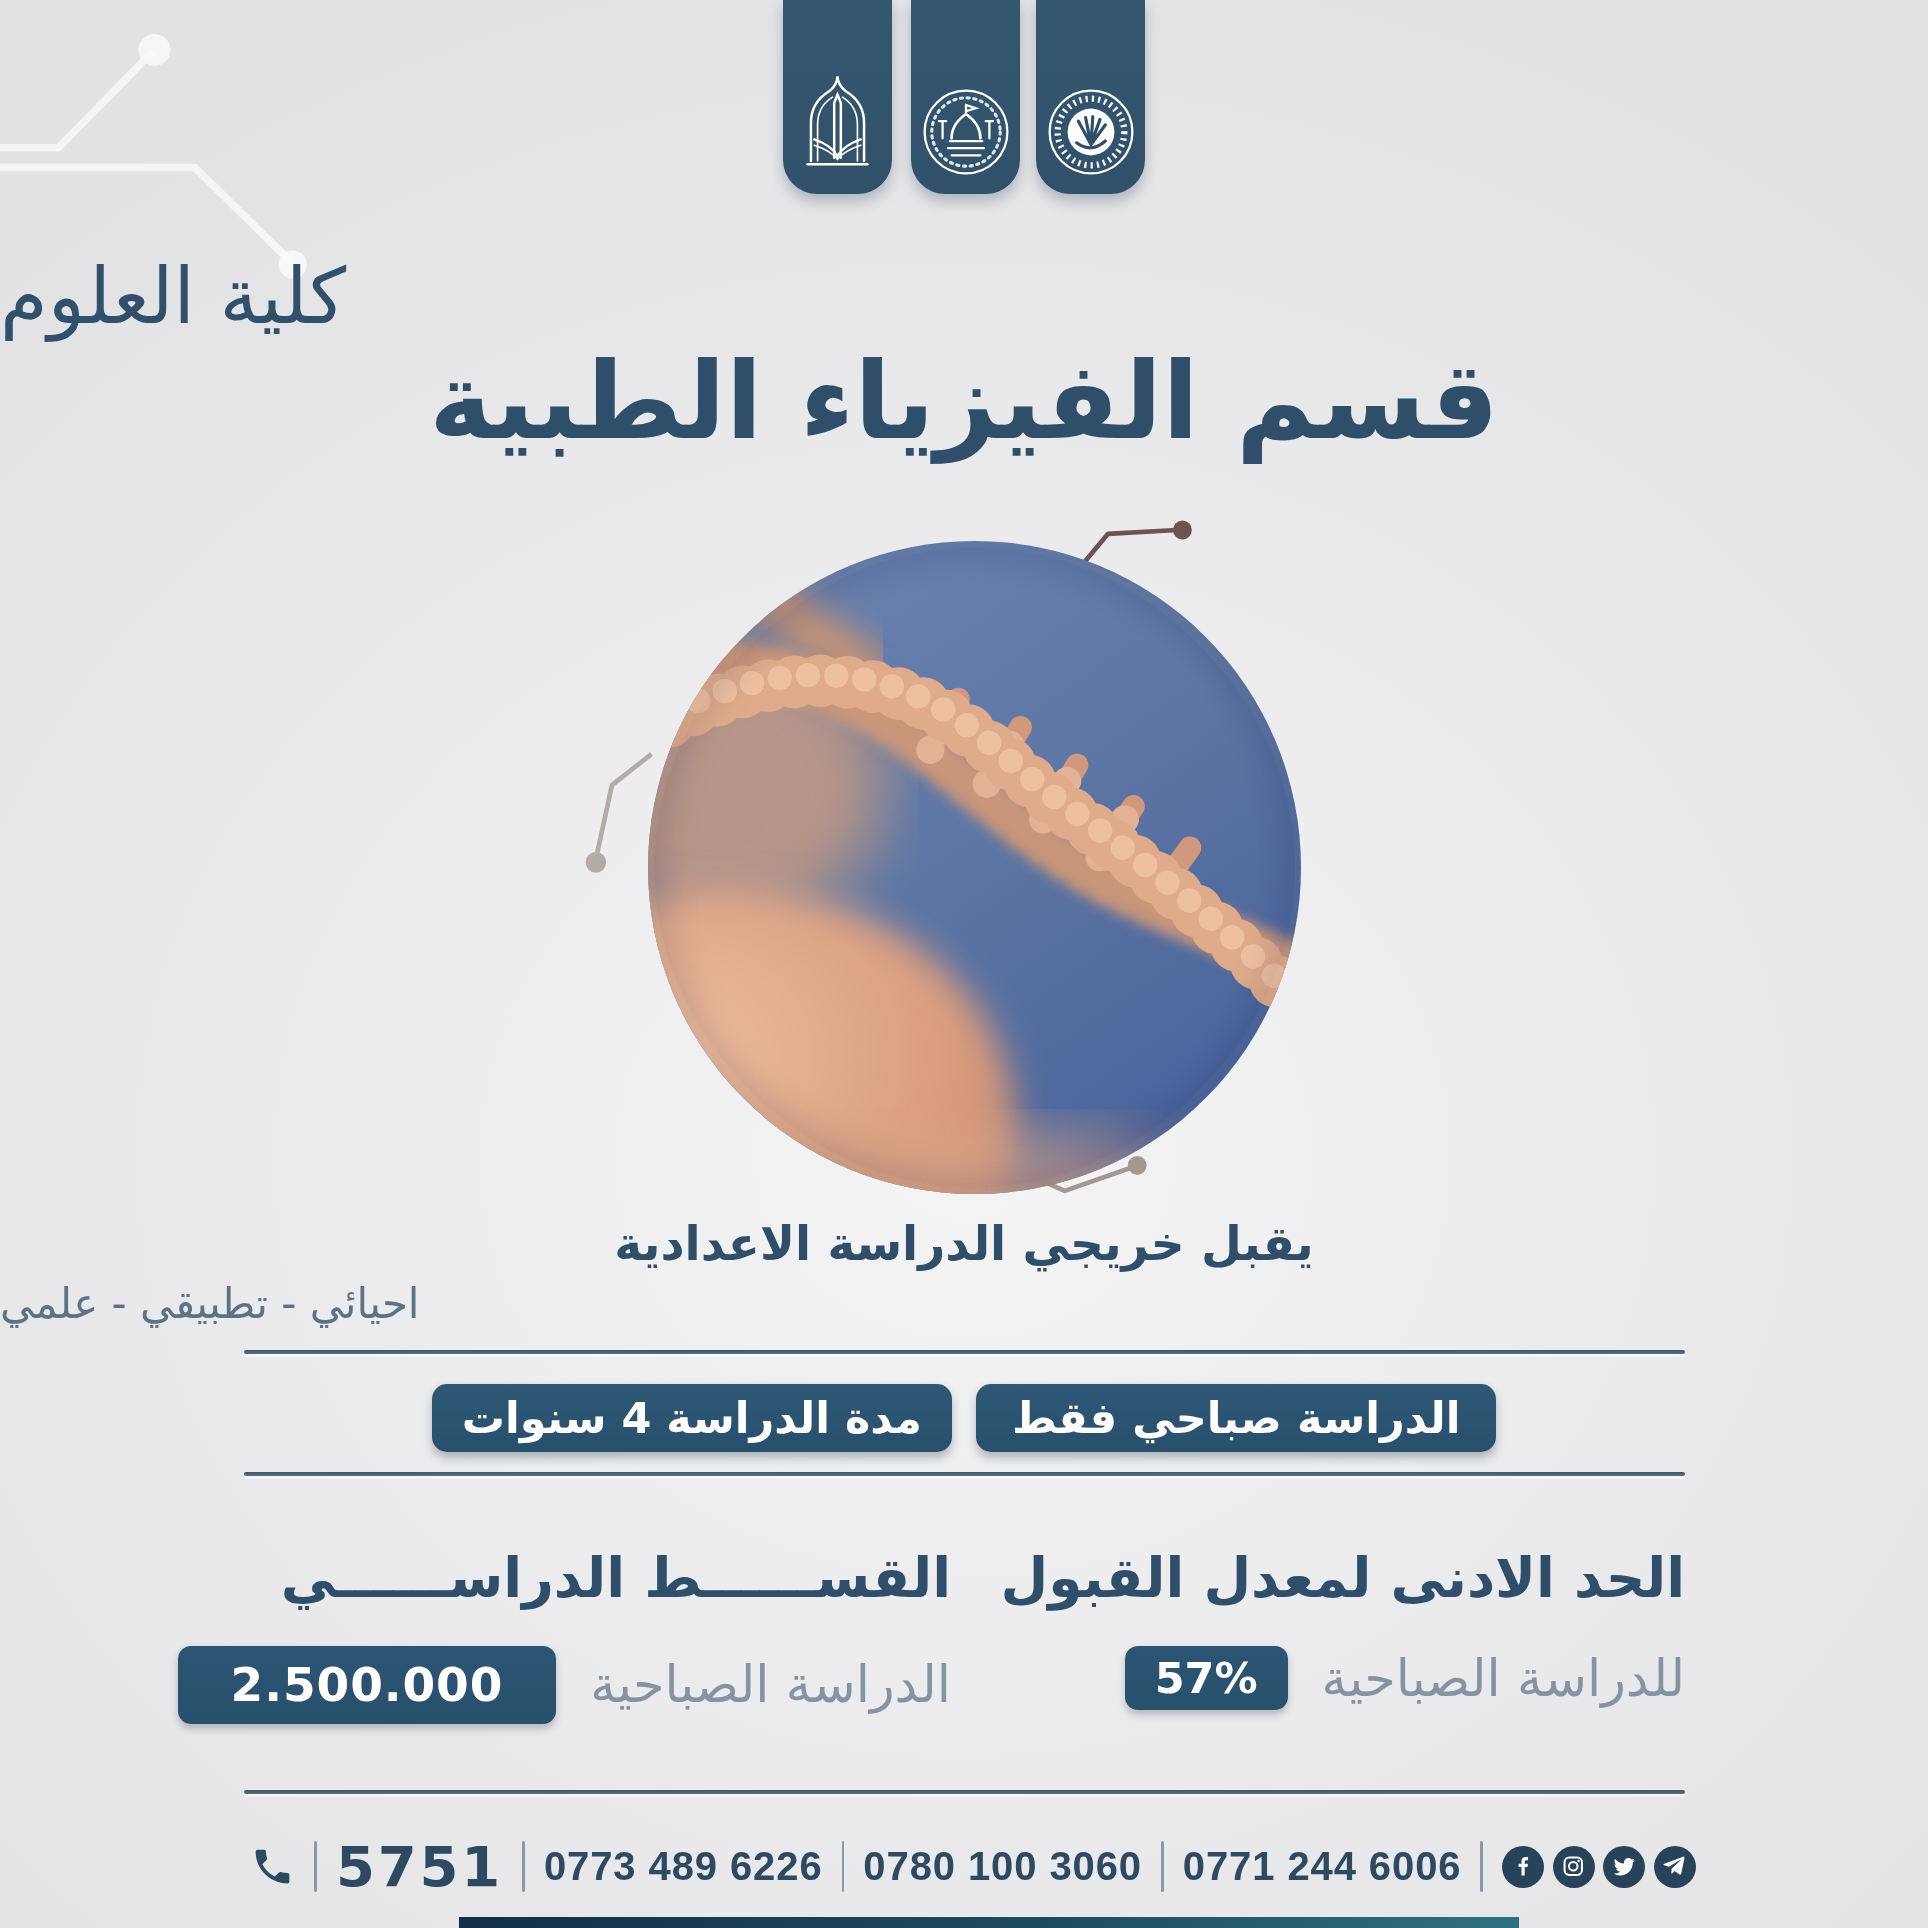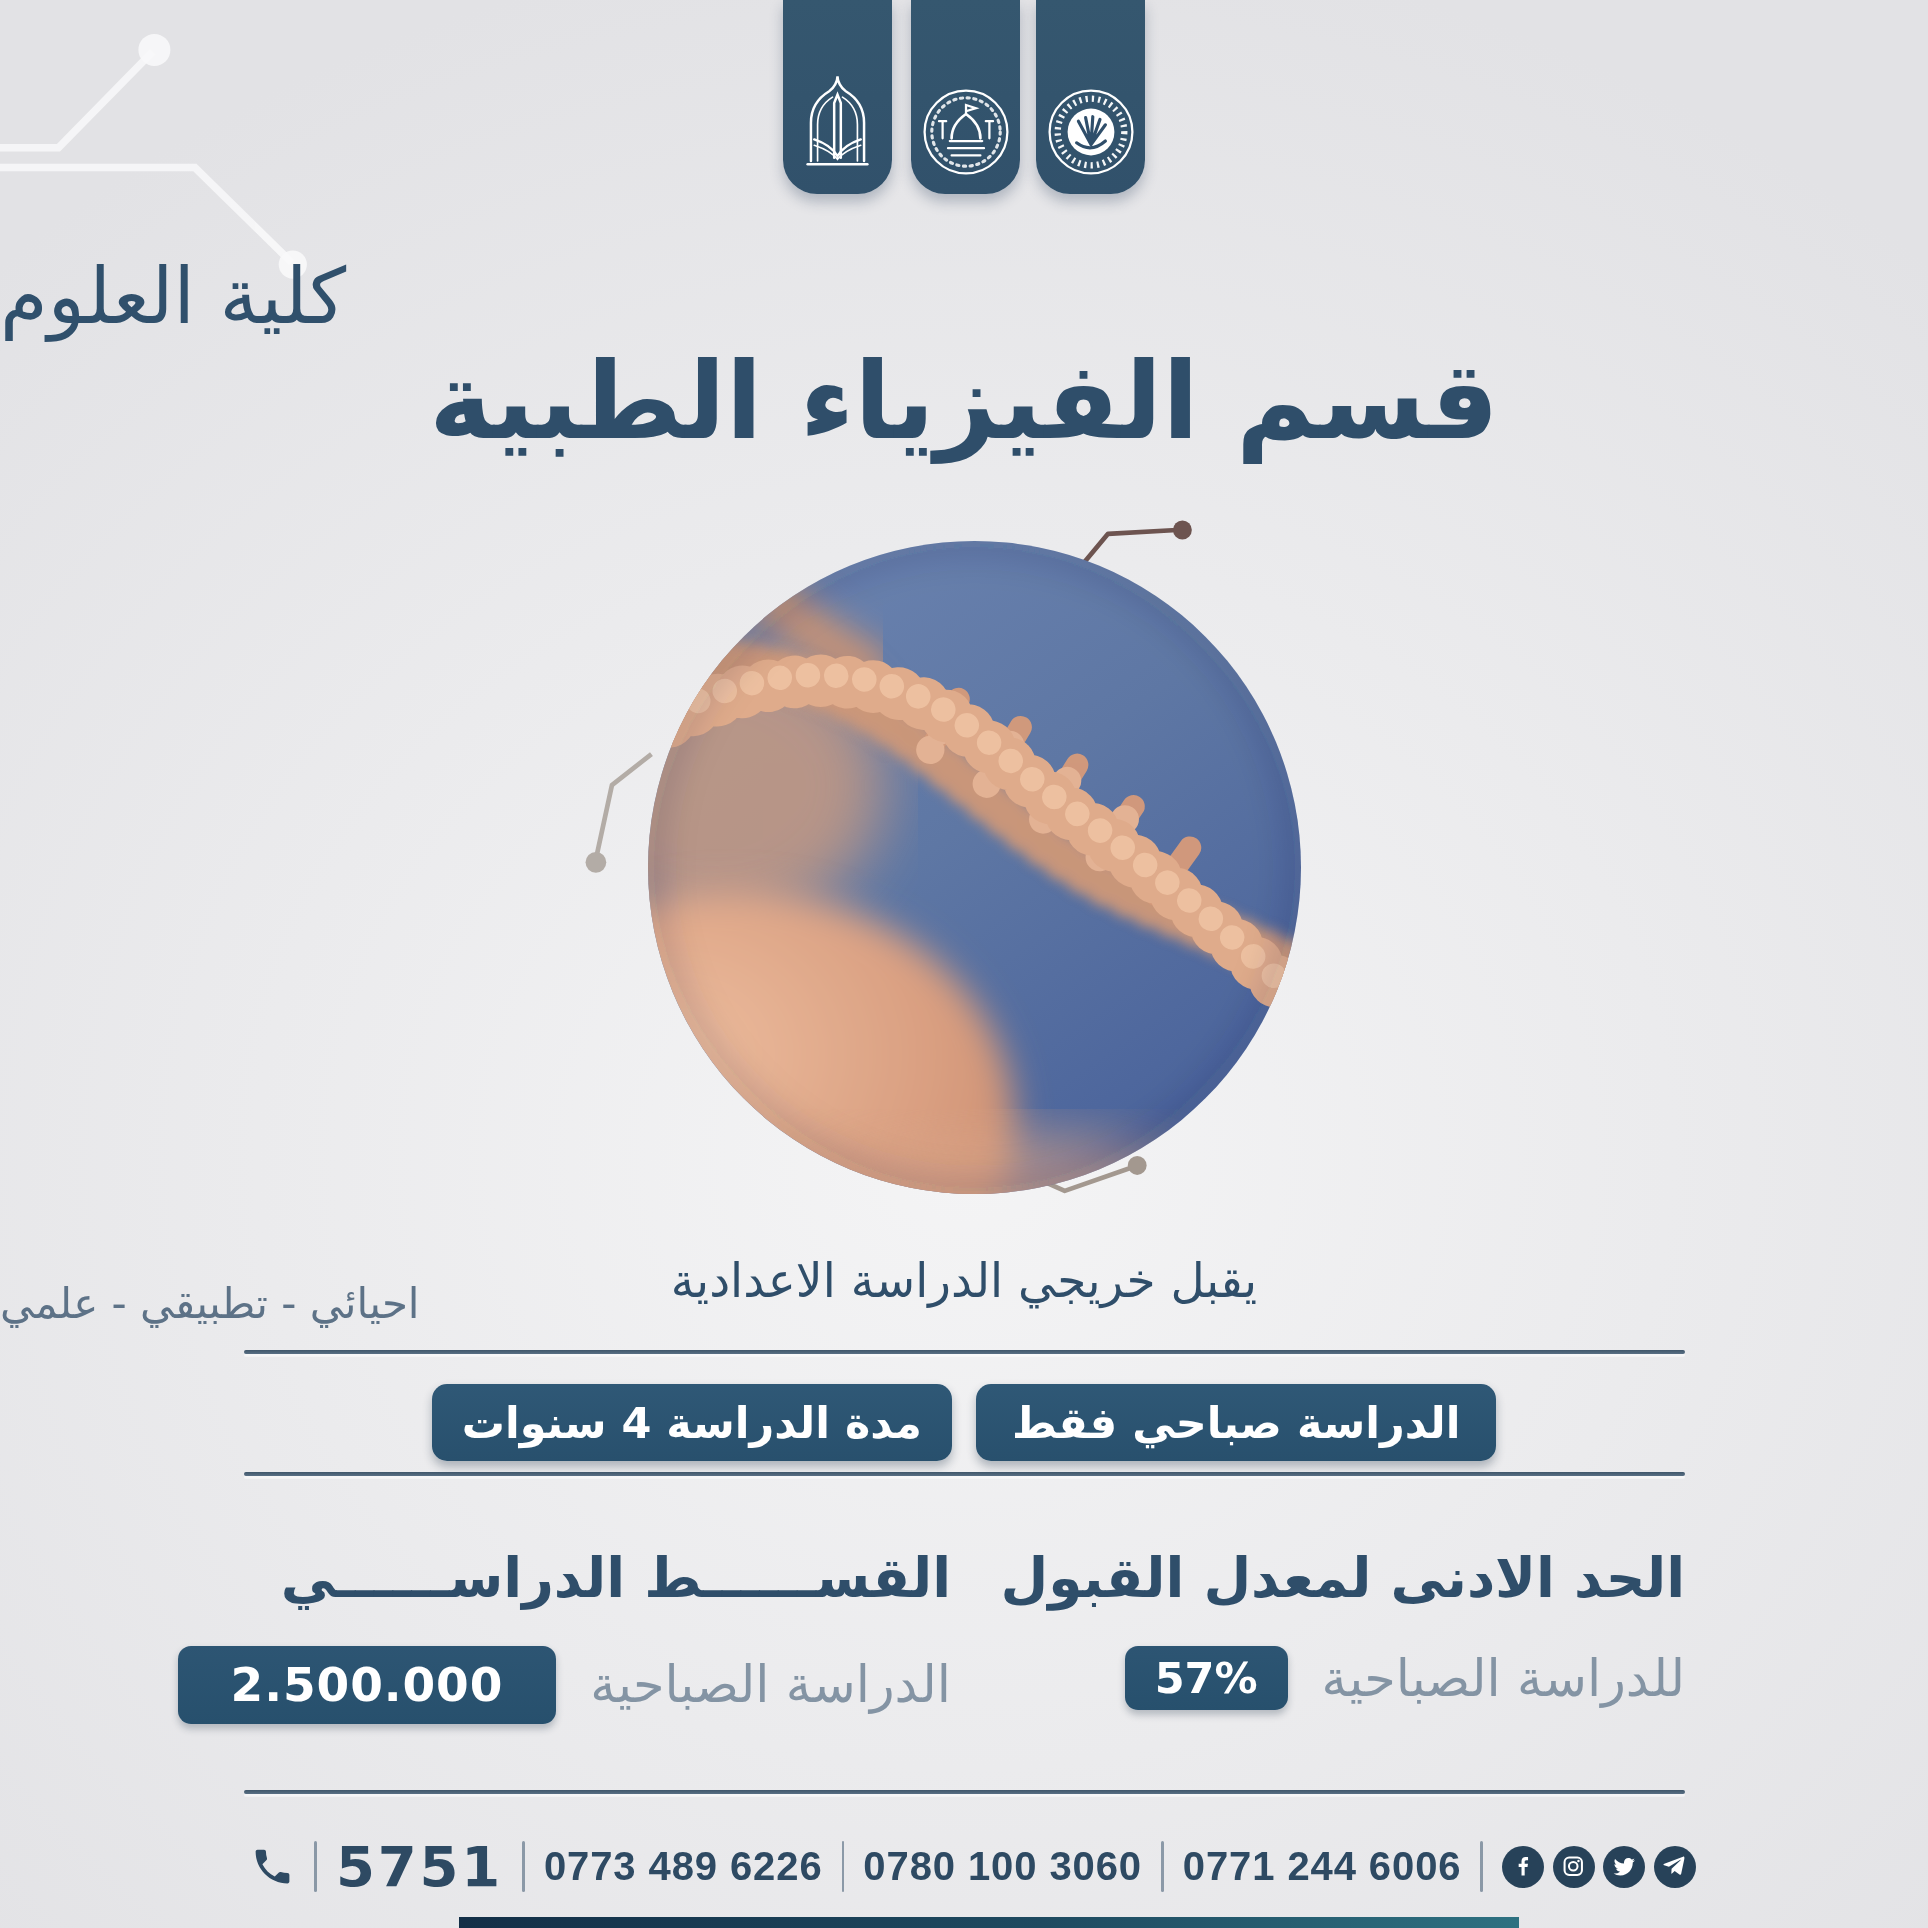--- a/index.html
+++ b/index.html
@@ -33,21 +33,21 @@
     position:absolute;top:339px;left:0;width:100%;text-align:center;
     font-size:107px;font-weight:700;color:#2f4e6a;
   }
 
   
   .dna-circle{position:absolute;left:648px;top:541px;width:653px;height:653px;}
 
   
   .accept-1{
     position:absolute;top:1216px;left:0;width:100%;text-align:center;
-    font-size:47px;font-weight:400;color:#2f4e6a;margin-top:37px;
+    font-size:47px;font-weight:700;color:#2f4e6a;
   }
   .accept-2{
     position:absolute;top:1279px;left:0;width:100%;text-align:left;
     font-size:42px;font-weight:400;color:#5d7287;
   }
 
   
   .rule{
     position:absolute;left:244px;width:1441px;height:3.8px;
     background:linear-gradient(180deg,#3f566a,#5a7085);
@@ -55,21 +55,21 @@
     box-shadow:0 2.8px 0 rgba(255,255,255,.55);
   }
   .rule-1{top:1350px;} .rule-2{top:1472px;} .rule-3{top:1790px;}
 
   
   .badge-row{
     position:absolute;top:1384px;left:0;width:100%;
     display:flex;justify-content:center;gap:24.5px;direction:rtl;
   }
   .badge-big{
-    min-width:520px;height:77px;
+    min-width:520px;height:68px;
     background:linear-gradient(180deg,#2f5876 0%,#28506d 100%);
     border-radius:15px;color:#ffffff;font-size:43px;font-weight:700;
     display:flex;align-items:center;justify-content:center;
     box-shadow:0 5.6px 9.4px rgba(25,45,65,.30);
     padding:14px 28px;
   }
 
   
   .info-header{
     position:absolute;top:1546px;direction:rtl;text-align:right;

